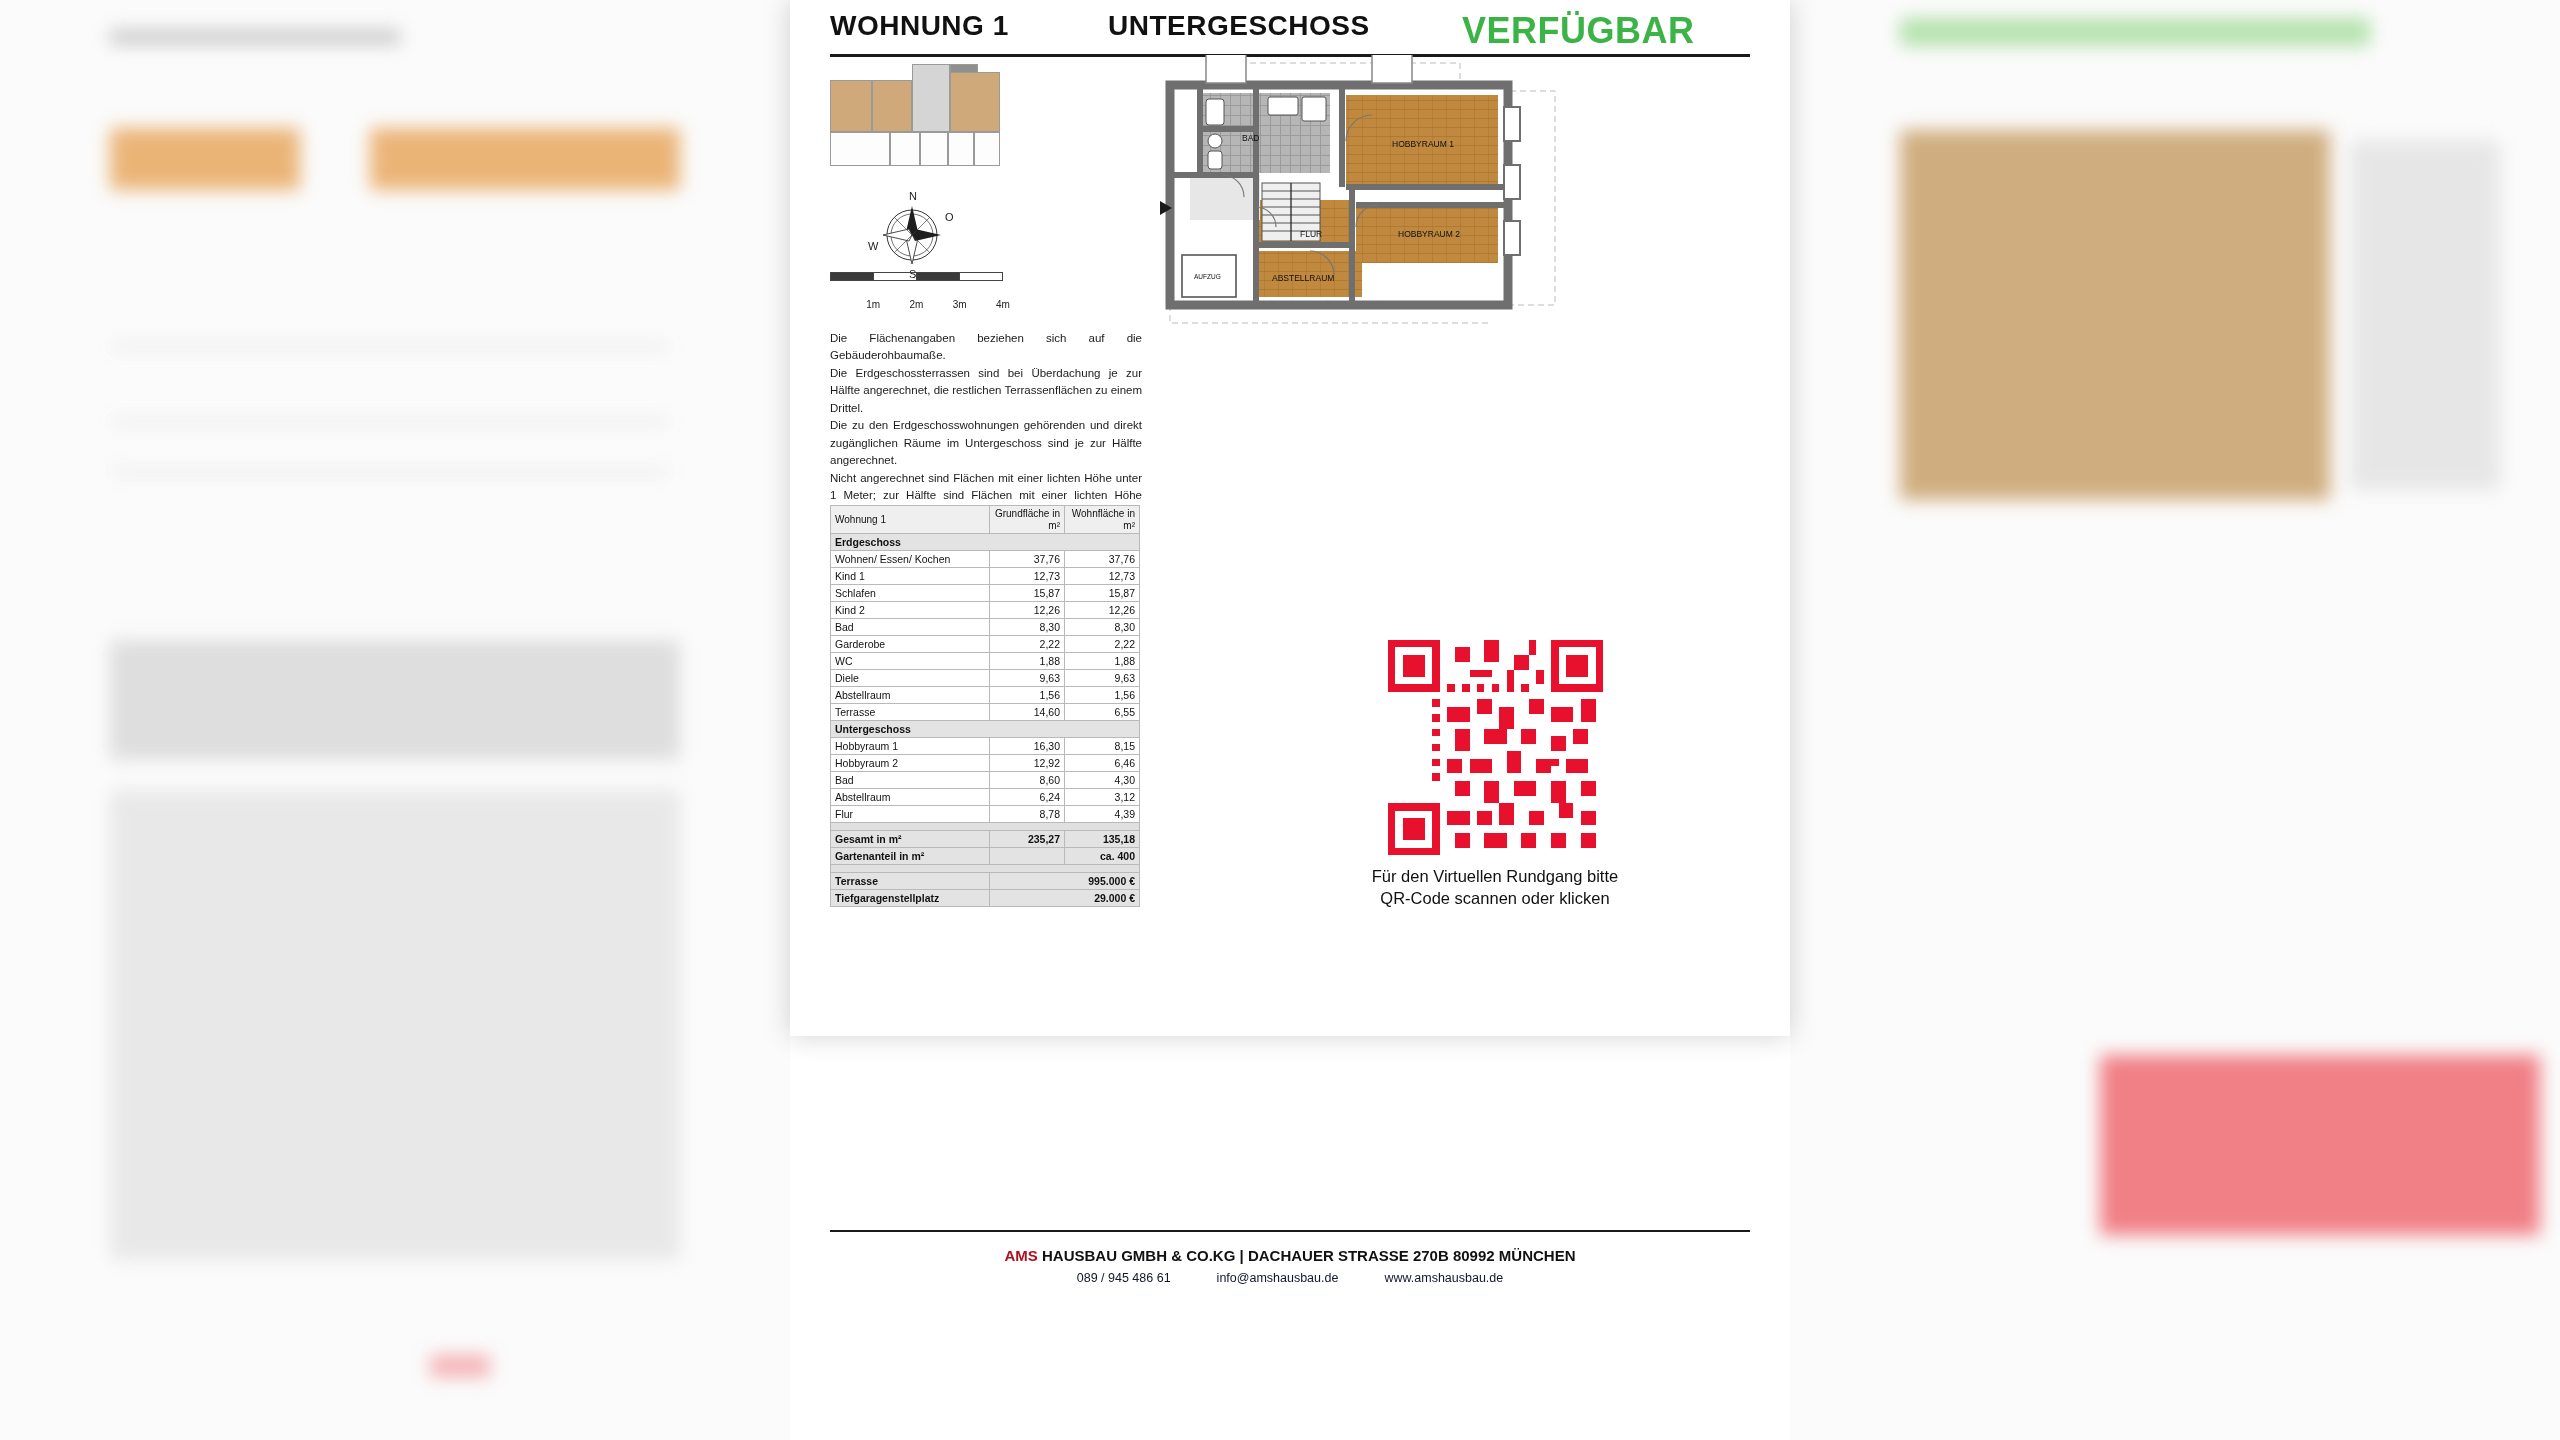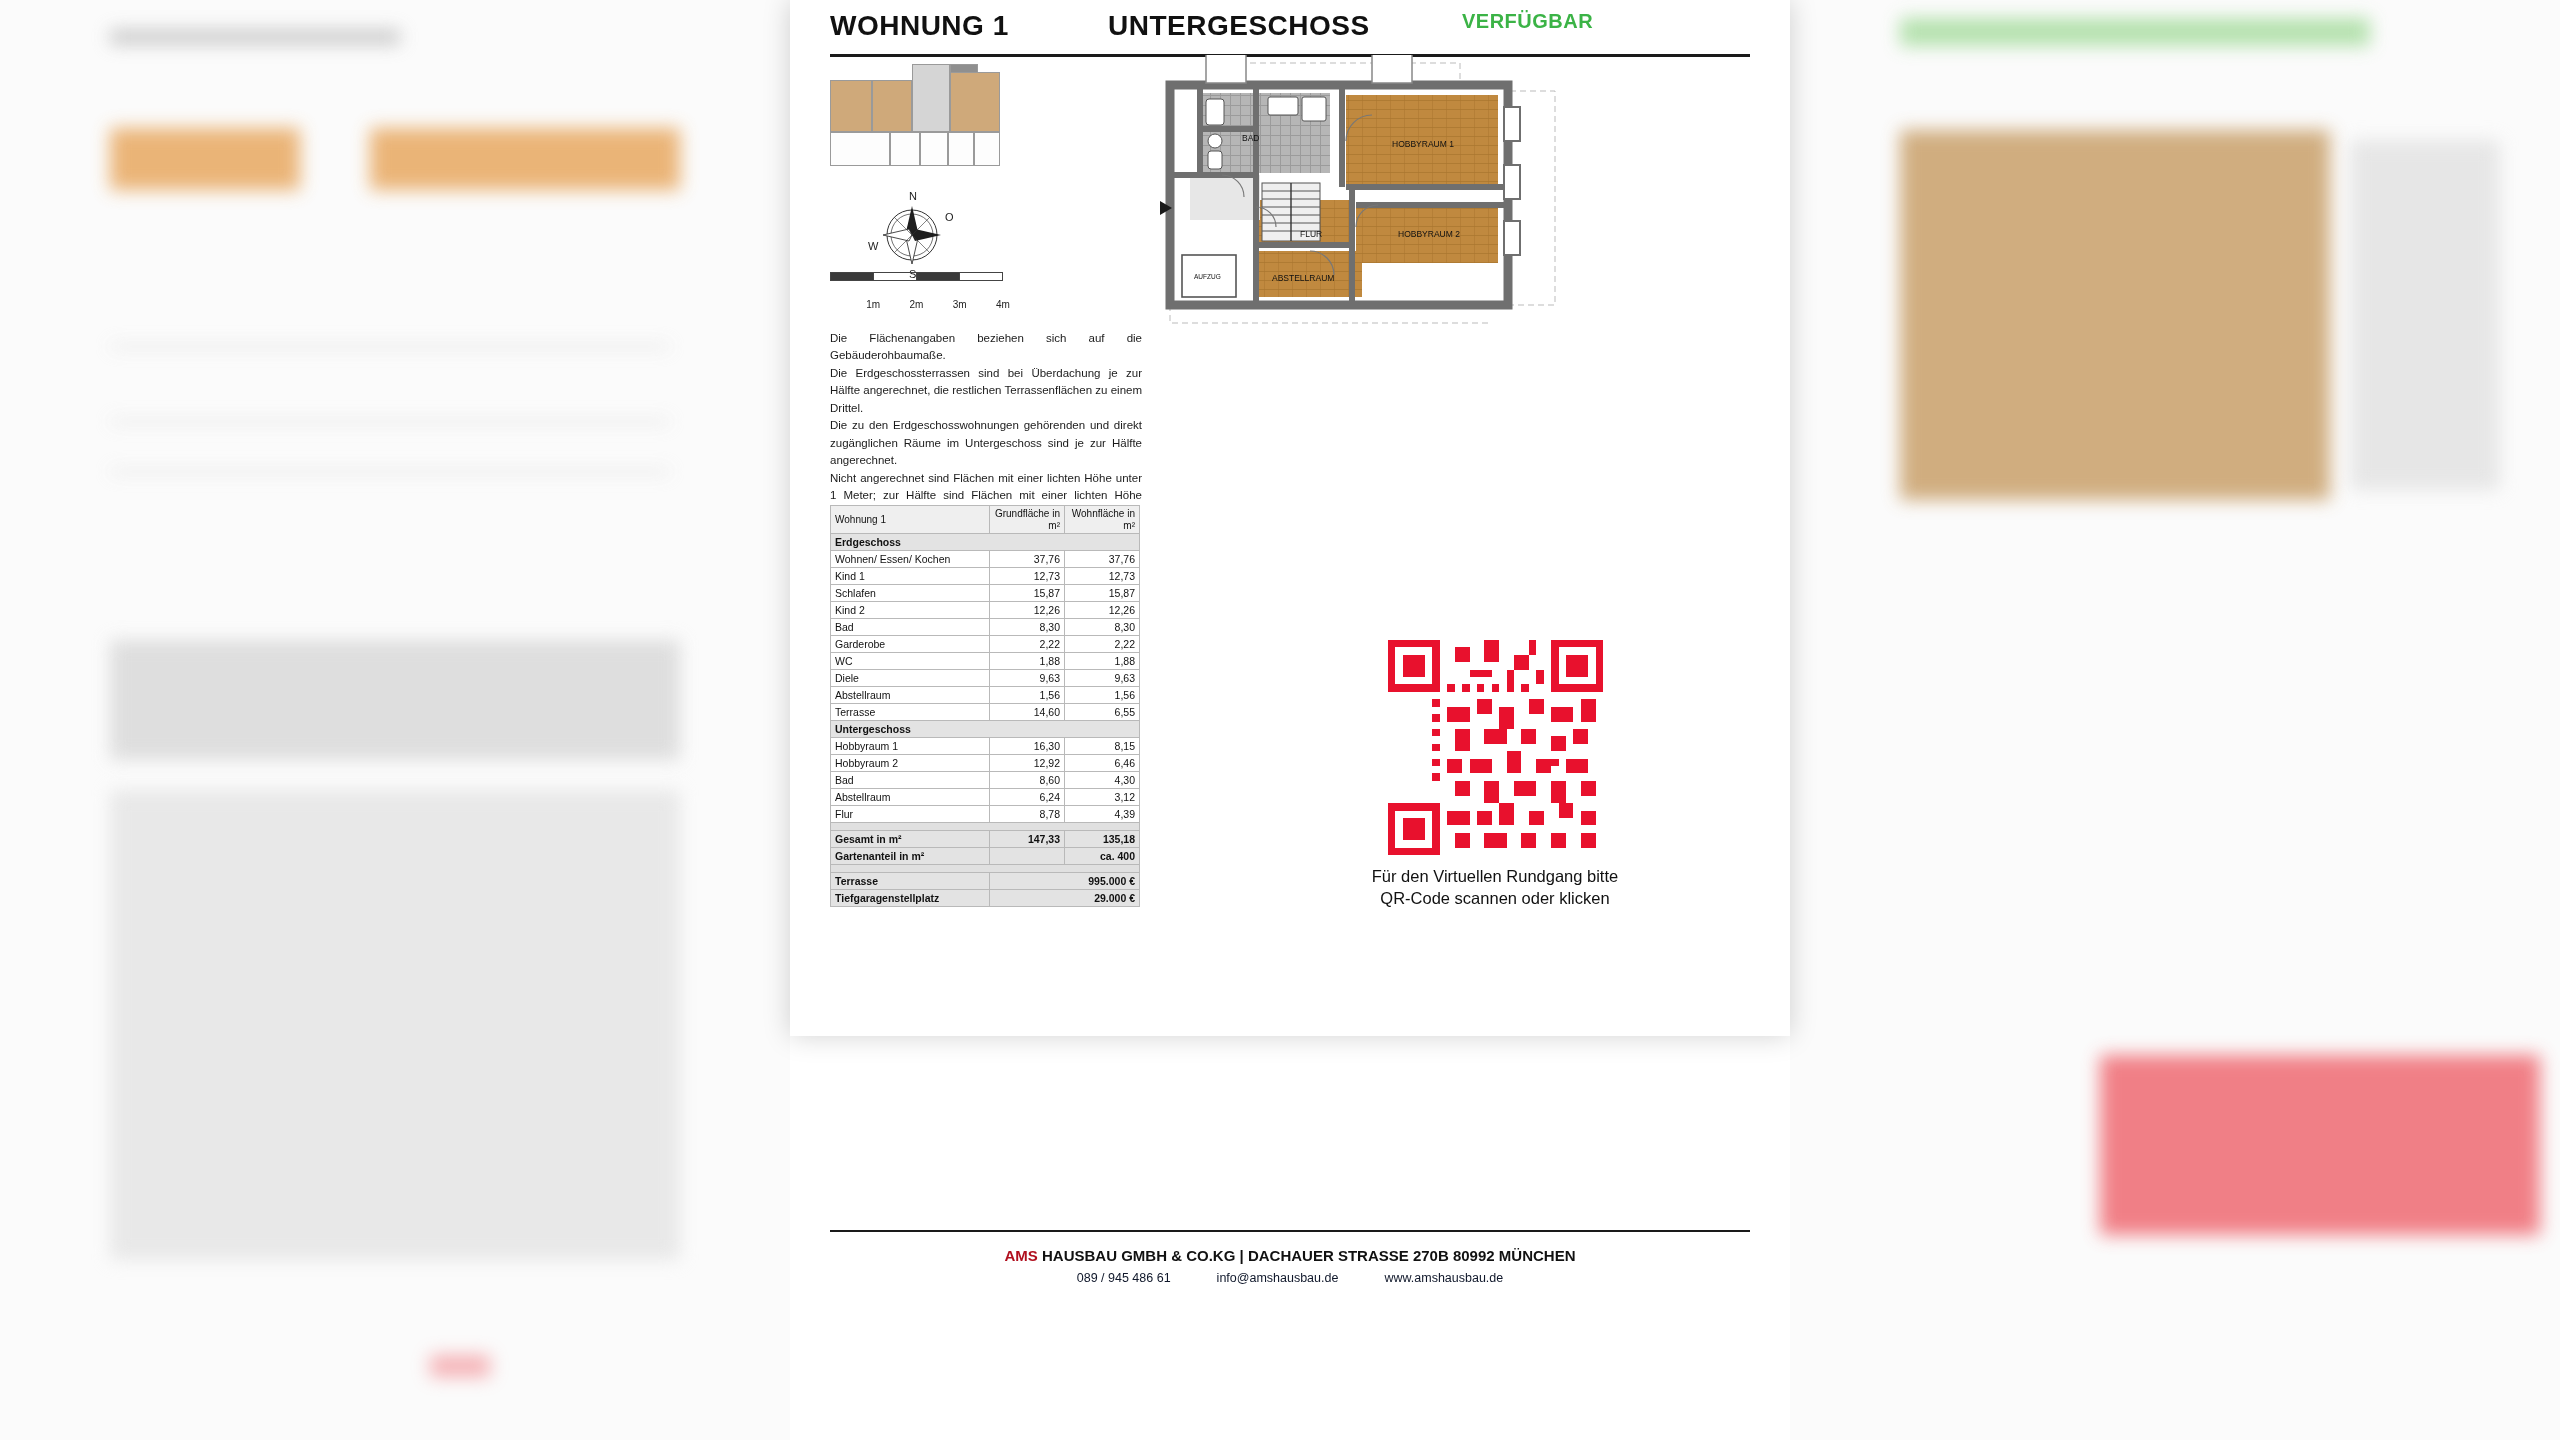--- a/index.html
+++ b/index.html
@@ -44,21 +44,21 @@
   }
   .hdr .h-title{
     font-size:28px;font-weight:bold;letter-spacing:.5px;color:#111;
     width:200px;
   }
   .hdr .h-floor{
     font-size:28px;font-weight:bold;letter-spacing:.5px;color:#111;
     width:300px;text-align:left;margin-left:78px;
   }
   .hdr .h-status{
-    font-size:20px;font-weight:bold;letter-spacing:.5px;color:#3bb346;
+    font-size:36px;font-weight:bold;letter-spacing:.5px;color:#3bb346;
     margin-left:54px;
   }
 
   
   .keyplan{
     position:absolute;left:40px;top:62px;width:170px;height:105px;
     background:#ffffff;
   }
   .kp-cell{position:absolute;box-sizing:border-box;border:1px solid #9a9a9a;}
   .kp-wood{background:#cfa97a;}
@@ -298,21 +298,21 @@
           <td class="c-num">8,78</td>
           <td class="c-num">4,39</td>
         </tr>
 
       <tr class="spacer">
           <td colspan="3"></td>
         </tr>
 
       <tr class="total">
           <td>Gesamt in m²</td>
-          <td class="c-num">147,33</td>
+          <td class="c-num">235,27</td>
           <td class="c-num">135,18</td>
         </tr>
       <tr class="total">
           <td>Gartenanteil in m²</td>
           <td class="c-num"></td>
           <td class="c-num">ca. 400</td>
         </tr>
 
       <tr class="spacer">
           <td colspan="3"></td>

